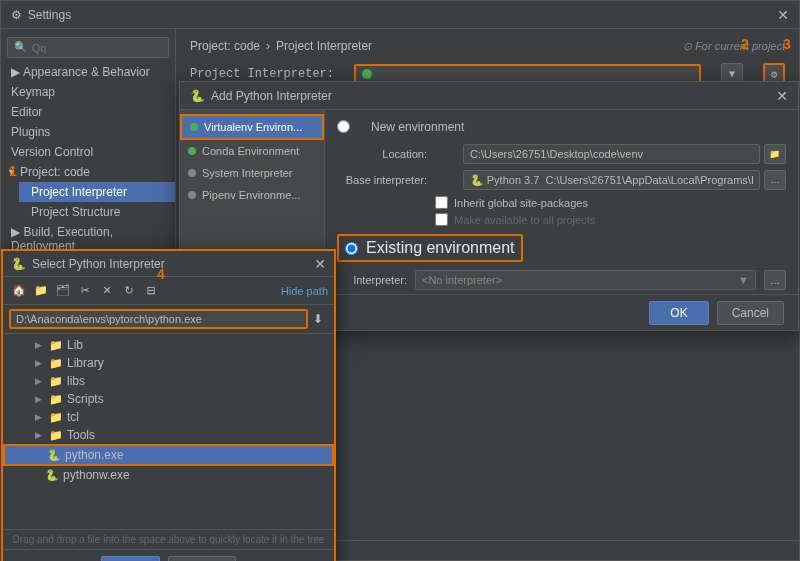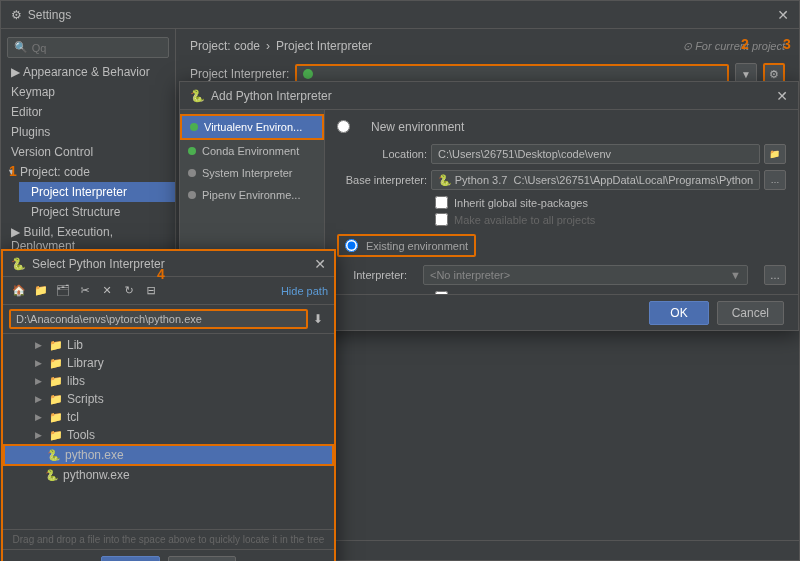--- a/index.html
+++ b/index.html
@@ -46,21 +46,21 @@
     .project-code-label .arrow { font-size: 9px; }
 
     
     .main-content {
       flex: 1; background: #3c3f41; display: flex; flex-direction: column; padding: 10px 14px;
     }
     .breadcrumb { display: flex; align-items: center; gap: 6px; font-size: 12px; color: #bbbbbb; margin-bottom: 10px; }
     .for-project { font-size: 11px; color: #888; margin-left: auto; font-style: italic; }
 
     .interpreter-row {
-      display: flex; align-items: center; gap: 6px; margin-bottom: 8px;
+      display: flex; align-items: center; gap: 20px; margin-bottom: 8px; font-family: Liberation Mono, monospace;
     }
     .interpreter-label { font-size: 12px; color: #bbbbbb; white-space: nowrap; }
     .interpreter-value-box {
       flex: 1; background: #45494a; border: 2px solid #e06c00;
       border-radius: 2px; padding: 3px 6px; color: #bbbbbb; font-size: 11px;
       display: flex; align-items: center; gap: 6px;
     }
     .python-dot { width: 10px; height: 10px; background: #4caf50; border-radius: 50%; flex-shrink: 0; }
     .dropdown-btn {
       width: 22px; height: 22px; background: #4c5052; border: 1px solid #666;
@@ -97,38 +97,38 @@
     .dialog-sidebar-item.active { background: #4b6eaf; color: #fff; border: 2px solid #e06c00; }
     .dialog-sidebar-dot { width: 8px; height: 8px; border-radius: 50%; flex-shrink: 0; }
 
     .dialog-main { flex: 1; padding: 10px 12px; }
     .radio-row { display: flex; align-items: flex-start; gap: 21px; margin-bottom: 10px; }
     .radio-row label { font-size: 12px; color: #bbbbbb; cursor: pointer; }
     .form-row { display: flex; align-items: center; gap: 4px; margin-bottom: 6px; }
     .form-label { font-size: 11px; color: #bbbbbb; width: 90px; text-align: right; flex-shrink: 0; }
     .form-input {
       flex: 1; background: #45494a; border: 1px solid #5e6060;
-      border-radius: 2px; padding: 3px 6px; color: #bbbbbb; font-size: 11px;
+      border-radius: 2px; padding: 3px 6px; color: #bbbbbb; font-size: 11px; margin-left: 32px;
     }
     .form-browse {
       width: 22px; height: 20px; background: #4c5052; border: 1px solid #666;
       border-radius: 2px; display: flex; align-items: center; justify-content: center;
       cursor: pointer; color: #bbbbbb; font-size: 9px;
     }
     .checkbox-row { display: flex; align-items: center; gap: 6px; margin-bottom: 4px; padding-left: 98px; }
     .checkbox-row label { font-size: 11px; color: #bbbbbb; cursor: pointer; }
     .disabled-label { color: #666 !important; }
 
     .existing-env-section { margin-top: 8px; }
     .existing-env-radio {
       display: flex; align-items: center; gap: 8px; margin-bottom: 8px;
       border: 2px solid #e06c00; padding: 3px 6px; border-radius: 2px; width: fit-content;
     }
-    .existing-env-radio label { font-size: 11px; color: #a3a3a3; cursor: pointer; }
-    .interpreter-row2 { display: flex; align-items: center; gap: 16px; margin-bottom: 6px; }
+    .existing-env-radio label { font-size: 16px; color: #e5e5e5; cursor: pointer; }
+    .interpreter-row2 { display: flex; align-items: center; gap: 8px; margin-bottom: 6px; }
     .interp-label2 { font-size: 11px; color: #bbbbbb; width: 70px; text-align: right; flex-shrink: 0; }
     .interp-dropdown {
       flex: 1; background: #45494a; border: 1px solid #5e6060;
       border-radius: 2px; padding: 3px 6px; color: #888; font-size: 11px;
       display: flex; align-items: center; justify-content: space-between;
     }
     .interp-more-btn {
       width: 22px; height: 20px; background: #4c5052; border: 1px solid #666;
       border-radius: 2px; display: flex; align-items: center; justify-content: center;
       cursor: pointer; color: #bbbbbb; font-size: 10px;

